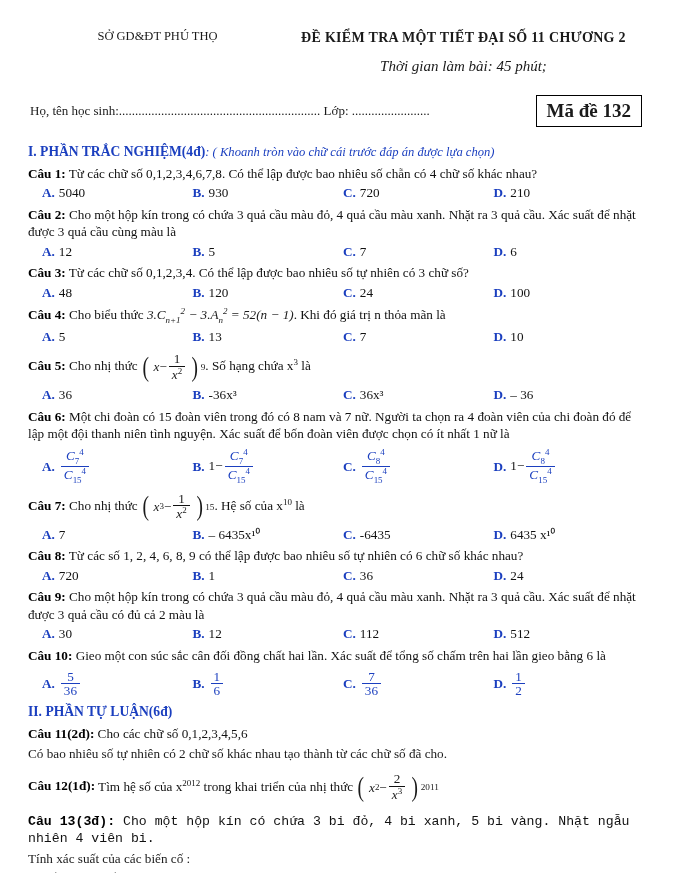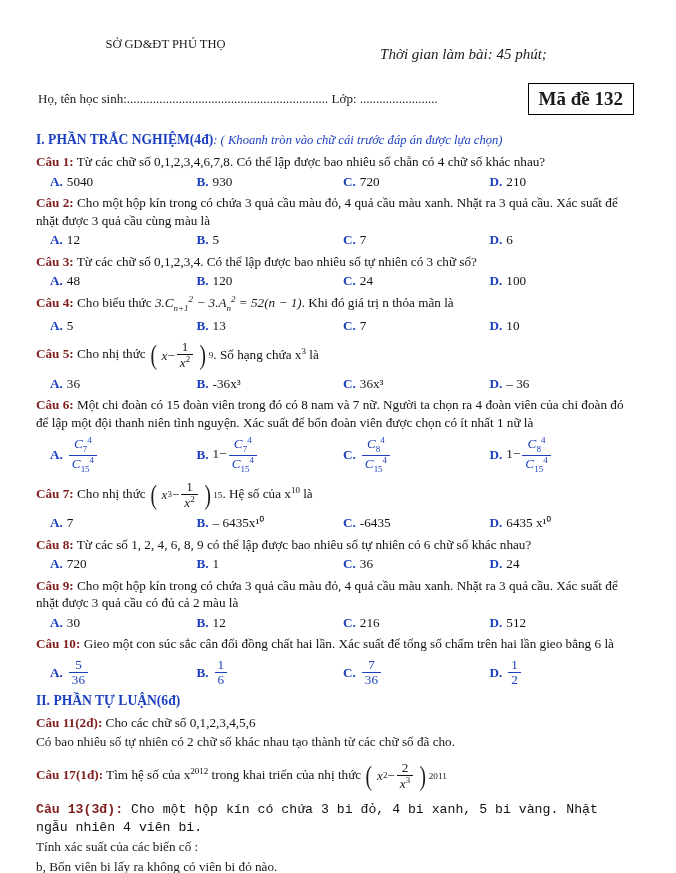--- a/index.html
+++ b/index.html
@@ -11,21 +11,21 @@
     width: 676px;
     height: 873px;
     font-family: "Liberation Serif", serif;
     color: #1a1a1a;
     position: relative;
     overflow: hidden;
   }
   .page {
     width: 672px;
     height: 873px;
-    padding: 8px;
+    padding: 0;
     box-sizing: border-box;
     position: relative;
   }
   .header {
     display: flex;
     flex-direction: row;
     align-items: flex-start;
     padding: 28px 30px 0 30px;
     box-sizing: border-box;
   }
@@ -85,21 +85,21 @@
   }
   .section-head .normal {
     font-weight: normal;
     font-style: italic;
     font-size: 12.6px;
   }
   .q {
     margin-top: 4px;
   }
   .qlabel {
-    color: #7f1d1d;
+    color: #000000;
     font-weight: bold;
   }
   .qtext { color: #111; }
   .answers {
     display: flex;
     flex-direction: row;
     margin-top: 2px;
     padding-left: 14px;
   }
   .answers.tall { align-items: center; }
@@ -152,20 +152,21 @@
 </head>
 <body>
 
 <div class="page">
 
   <div class="header">
     <div class="header-left">
       <div class="l1">SỞ GD&amp;ĐT PHÚ THỌ</div>
     </div>
     <div class="header-right">
+      <div class="title">ĐỀ KIỂM TRA MỘT TIẾT ĐẠI SỐ 11 CHƯƠNG 2</div>
       <div class="subtitle">Thời gian làm bài: 45 phút;</div>
     </div>
   </div>
 
   <div class="idline">
     <div class="fields">Họ, tên học sinh:.............................................................. Lớp: ........................</div>
     <div class="code-box">Mã đề 132</div>
   </div>
 
   <div class="body">
@@ -375,21 +376,21 @@
       <div class="ans w25">
           <span class="opt">A.</span>
           <span class="val">30</span>
         </div>
       <div class="ans w25">
           <span class="opt">B.</span>
           <span class="val">12</span>
         </div>
       <div class="ans w25">
           <span class="opt">C.</span>
-          <span class="val">216</span>
+          <span class="val">112</span>
         </div>
       <div class="ans w25">
           <span class="opt">D.</span>
           <span class="val">512</span>
         </div>
     </div>
 
     <div class="q">
       <span class="qlabel">Câu 10:</span><span class="qtext"> Gieo một con súc sắc cân đối đồng chất hai lần. Xác suất để tổng số chấm trên hai lần gieo bằng 6 là</span>
     </div>
@@ -427,21 +428,21 @@
     <div class="section-head" style="margin-top:2px;">
       <span>II. PHẦN TỰ LUẬN</span><span>(6đ)</span>
     </div>
 
     <div class="q">
       <span class="qlabel">Câu 11(2đ):</span><span class="qtext"> Cho các chữ số 0,1,2,3,4,5,6</span>
     </div>
     <div class="row-lines">Có bao nhiêu số tự nhiên có 2 chữ số khác nhau tạo thành từ các chữ số đã cho.</div>
 
     <div class="q tall-row" style="margin-top:10px;">
-      <span class="qlabel">Câu 17(1đ):</span><span class="qtext"> Tìm hệ số của x<sup>2012</sup> trong khai triển của nhị thức </span><span class="paren-big"><span class="pl">(</span>&nbsp;<i>x</i><sup>2</sup> − <span class="frac">
+      <span class="qlabel">Câu 12(1đ):</span><span class="qtext"> Tìm hệ số của x<sup>2012</sup> trong khai triển của nhị thức </span><span class="paren-big"><span class="pl">(</span>&nbsp;<i>x</i><sup>2</sup> − <span class="frac">
             <span class="num">2</span>
             <span class="den"><i>x</i><sup>3</sup></span>
           </span>&nbsp;<span class="pr">)</span><span class="exp-outer">2011</span></span>
     </div>
 
     <div class="q" style="margin-top:10px;font-family:Liberation Mono, monospace;">
       <span class="qlabel">Câu 13(3đ):</span><span class="qtext"> Cho một hộp kín có chứa 3 bi đỏ, 4 bi xanh, 5 bi vàng. Nhặt ngẫu nhiên 4 viên bi.</span>
     </div>
     <div class="row-lines">Tính xác suất của các biến cố :</div>
     <div class="row-lines">b, Bốn viên bi lấy ra không có viên bi đỏ nào.</div>

